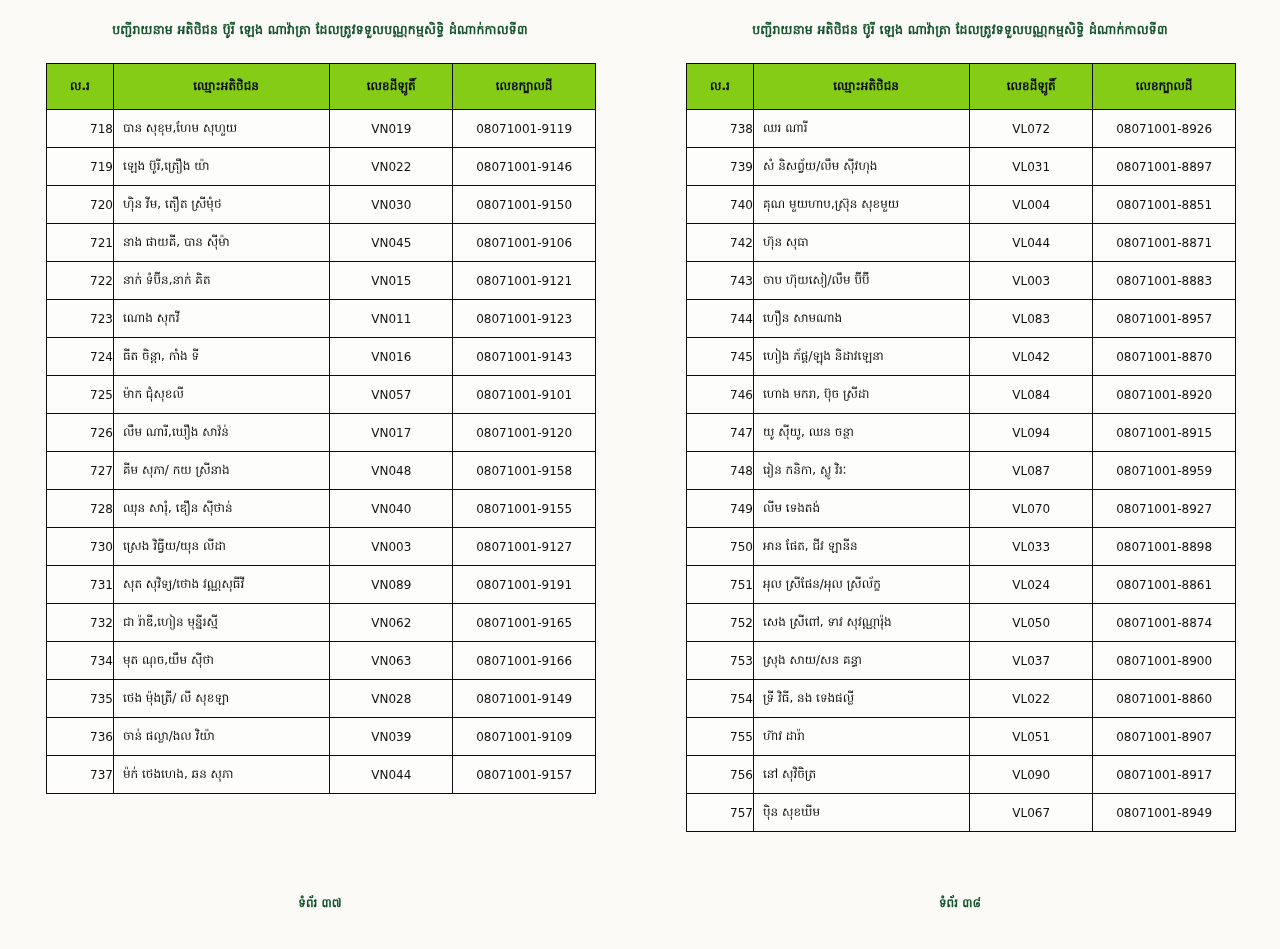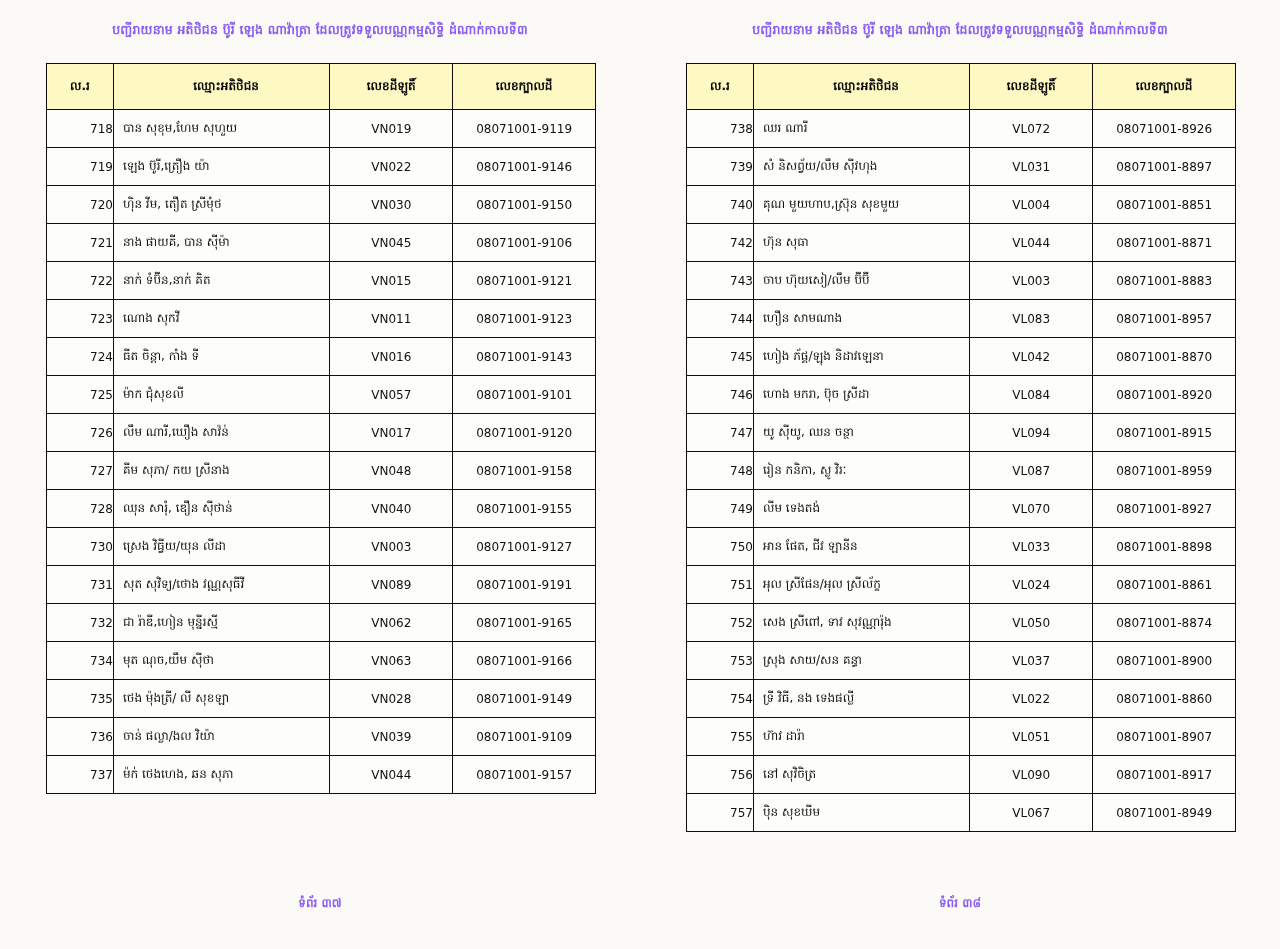--- a/index.html
+++ b/index.html
@@ -17,41 +17,41 @@
   .page-half {
     width: 640px; height: 949px;
     position: relative;
   }
   .page-title {
     position: absolute;
     top: 22px; left: 0; right: 0;
     text-align: center;
     font-size: 12.5px;
     font-weight: bold;
-    color: #8b5cf6;
+    color: #14532d;
     letter-spacing: 0.2px;
     white-space: nowrap;
   }
   .roster-table {
     position: absolute;
     top: 63px;
     left: 50%;
     transform: translateX(-50%);
     margin-left: 1px;
     width: 550px;
     border-collapse: collapse;
     table-layout: fixed;
   }
   .roster-table th, .roster-table td {
     border: 1.6px solid #0d0d0d;
     overflow: hidden;
     white-space: nowrap;
   }
   .roster-table th {
-    background: #fef9c3;
+    background: #84cc16;
     height: 46px;
     font-size: 12px;
     font-weight: bold;
     text-align: center;
     color: #0b0b0b;
   }
   .roster-table td {
     height: 38px;
     font-size: 12px;
     background: #fdfdfb;
@@ -59,21 +59,21 @@
   .col-serial { width: 12.2%; text-align: right; }
   .col-name   { width: 39.4%; text-align: left; padding-left: 9px; }
   .col-lot    { width: 22.4%; text-align: center; }
   .col-title  { width: 26.0%; text-align: center; }
   .page-footer {
     position: absolute;
     top: 895px; left: 0; right: 0;
     text-align: center;
     font-size: 12px;
     font-weight: bold;
-    color: #8b5cf6;
+    color: #14532d;
   }
 </style>
 </head>
 <body>
 
 <div class="sheet">
 
   <div class="page-half">
     <div class="page-title">បញ្ជីរាយនាម អតិថិជន ប៊ូរី ឡេង ណាវ៉ាត្រា ដែលត្រូវទទួលបណ្ណកម្មសិទ្ធិ ដំណាក់កាលទី៣</div>
     <table class="roster-table">

